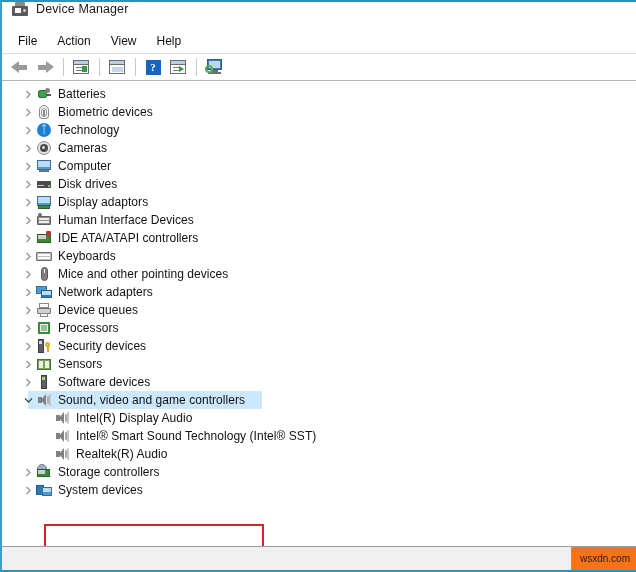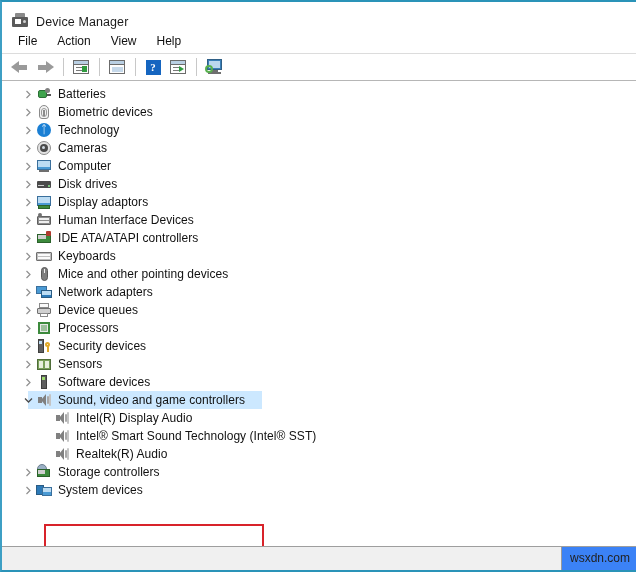--- a/index.html
+++ b/index.html
@@ -27,21 +27,21 @@
     display: flex;
     flex-direction: column;
   }
 
   
   #titlebar {
     height: 27px;
     flex: 0 0 27px;
     background: #ffffff;
     display: flex;
-    align-items: flex-end;
+    align-items: flex-start;
     padding-left: 10px;
     box-sizing: border-box;
   }
   .app-icon {
     width: 16px;
     height: 16px;
     position: relative;
     flex: 0 0 16px;
     margin-right: 8px;
   }
@@ -303,23 +303,23 @@
     height: 24px;
     flex: 0 0 24px;
     background: #f0f0f0;
     border-top: 1px solid #9e9e9e;
     display: flex;
     align-items: center;
     justify-content: flex-end;
     box-sizing: border-box;
   }
   #watermark {
-    font-size: 12px;
+    font-size: 10px;
     color: #222222;
-    background: #3b82f6;
+    background: #f97316;
     border-left: 1px solid #9a9a9a;
     height: 23px;
     line-height: 23px;
     padding: 0 6px 0 8px;
     box-sizing: border-box;
   }
 
   
   .ic { position: absolute; inset: 0; }
 

